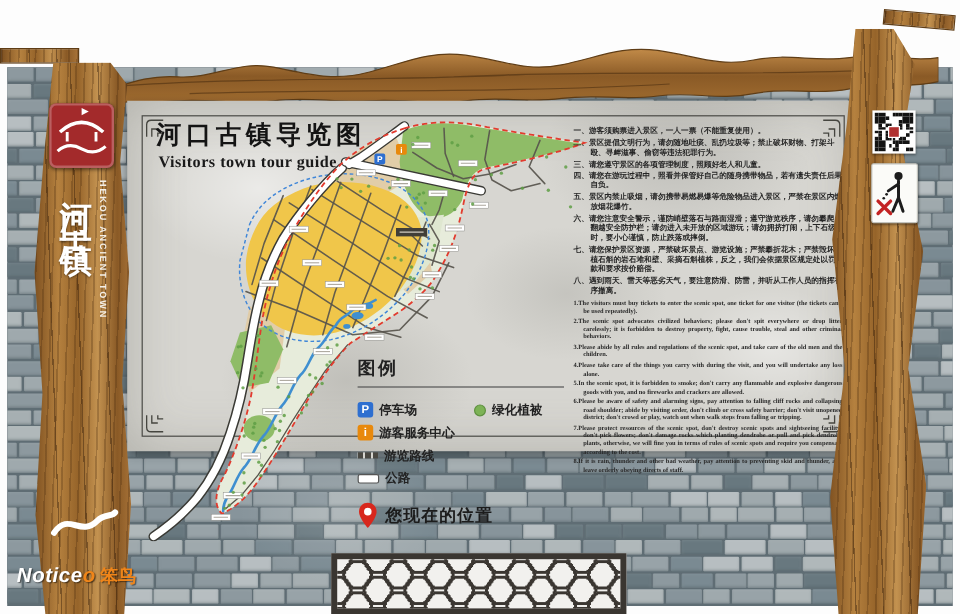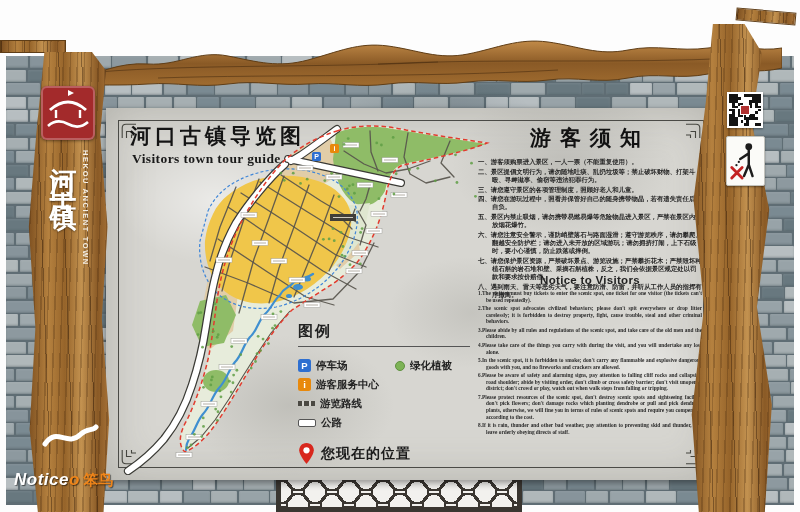--- a/index.html
+++ b/index.html
@@ -20,29 +20,29 @@
       repeating-linear-gradient(88deg, rgba(40,20,5,.4) 0 1px, transparent 1px 23px),
       linear-gradient(90deg,#7c4f20,#b5813f 25%,#96642a 45%,#c39250 65%,#8a5a26 85%,#a87338);}
   #plank{position:absolute;left:28px;top:52px;width:82px;height:460px;z-index:6;
       clip-path:polygon(20% 0%,78% 0%,95% 4%,88% 18%,97% 38%,90% 58%,99% 80%,92% 100%,12% 100%,2% 82%,9% 60%,1% 38%,10% 18%);
       box-shadow:3px 0 6px rgba(0,0,0,.35);}
   #trunk{position:absolute;left:690px;top:24px;width:88px;height:488px;z-index:6;
       clip-path:polygon(26% 0%,62% 0%,82% 6%,70% 20%,90% 38%,76% 58%,93% 78%,85% 100%,10% 100%,2% 80%,16% 58%,4% 36%,18% 16%);}
   .woodbar{position:absolute;z-index:2;border:1px solid #5f3d16;box-sizing:border-box;}
   #branch{position:absolute;left:78px;top:34px;width:704px;height:54px;z-index:3;}
   
-  #panel{position:absolute;left:106px;top:84px;width:610px;height:372px;z-index:5;
+  #panel{position:absolute;left:106px;top:84px;width:610px;height:292px;z-index:5;
     background:
       radial-gradient(140px 90px at 18% 25%, rgba(255,255,255,.5), transparent 70%),
       radial-gradient(160px 110px at 75% 15%, rgba(130,130,125,.28), transparent 70%),
       radial-gradient(120px 80px at 60% 55%, rgba(125,125,118,.2), transparent 70%),
       radial-gradient(150px 100px at 30% 80%, rgba(120,120,112,.24), transparent 70%),
       radial-gradient(100px 70px at 88% 70%, rgba(255,255,255,.4), transparent 70%),
       #d7d6d1;
-    box-shadow:0 3px 7px rgba(0,0,0,.4), inset 0 0 45px rgba(105,105,98,.35);margin-top:24px;}
+    box-shadow:0 3px 7px rgba(0,0,0,.4), inset 0 0 45px rgba(105,105,98,.35);}
   #frame{position:absolute;inset:12px;border:1.2px solid #4a4a46;pointer-events:none;}
   .fret{position:absolute;width:16px;height:16px;}
   .fret.tl{left:2px;top:2px;} .fret.tr{right:2px;top:2px;transform:scaleX(-1);}
   .fret.bl{left:2px;bottom:2px;transform:scaleY(-1);} .fret.br{right:2px;bottom:2px;transform:scale(-1,-1);}
   #panel-title{position:absolute;left:24px;top:14px;z-index:3;}
   #title-cn{font-family:"Liberation Serif", serif;font-weight:bold;font-size:21px;letter-spacing:4px;color:#141414;}
   #title-en{font-family:"Liberation Serif", serif;font-weight:bold;font-size:13.5px;letter-spacing:.4px;color:#1a1a1a;margin-top:1px;margin-left:2px;}
   
   #map{position:absolute;left:2px;top:11px;width:402px;height:356px;z-index:2;pointer-events:none;}
   .map-base{fill:#e7ecdb;}
@@ -1266,35 +1266,33 @@
       <rect class="mk-p" x="204" y="33" width="9" height="9" rx="1.5"></rect>
       <text class="mk-t" x="208.5" y="40.2">P</text>
     </g>
     <g>
       <rect class="mk-i" x="222" y="25" width="9" height="9" rx="1.5"></rect>
       <text class="mk-t" x="226.5" y="32.2">i</text>
     </g>
   </svg>
 
   <div id="notice-cn">
-    <div id="ncn-title">游客须知</div>
     <div style="margin-top:6px;">
       <div class="cnitem">一、游客须购票进入景区，一人一票（不能重复使用）。</div>
       <div class="cnitem">二、景区提倡文明行为，请勿随地吐痰、乱扔垃圾等；禁止破坏财物、打架斗殴、寻衅滋事、偷窃等违法犯罪行为。</div>
       <div class="cnitem">三、请您遵守景区的各项管理制度，照顾好老人和儿童。</div>
       <div class="cnitem">四、请您在游玩过程中，照看并保管好自己的随身携带物品，若有遗失责任后果自负。</div>
       <div class="cnitem">五、景区内禁止吸烟，请勿携带易燃易爆等危险物品进入景区，严禁在景区内燃放烟花爆竹。</div>
       <div class="cnitem">六、请您注意安全警示，谨防峭壁落石与路面湿滑；遵守游览秩序，请勿攀爬、翻越安全防护栏；请勿进入未开放的区域游玩；请勿拥挤打闹，上下石级时，要小心谨慎，防止跌落或摔倒。</div>
       <div class="cnitem">七、请您保护景区资源，严禁破坏景点、游览设施；严禁攀折花木；严禁毁坏种植石斛的岩石堆和壁、采摘石斛植株，反之，我们会依据景区规定处以罚款和要求按价赔偿。</div>
       <div class="cnitem">八、遇到雨天、雷天等恶劣天气，要注意防滑、防雷，并听从工作人员的指挥有序撤离。</div>
     </div>
   </div>
 
   <div id="notice-en">
-    <div id="nen-title">Notice to Visitors</div>
     <div class="enitem">1.The visitors must buy tickets to enter the scenic spot, one ticket for one visitor (the tickets can't be used repeatedly).</div>
     <div class="enitem">2.The scenic spot advocates civilized behaviors; please don't spit everywhere or drop litter carelessly; it is forbidden to destroy property, fight, cause trouble, steal and other criminal behaviors.</div>
     <div class="enitem">3.Please abide by all rules and regulations of the scenic spot, and take care of the old men and the children.</div>
     <div class="enitem">4.Please take care of the things you carry with during the visit, and you will undertake any loss alone.</div>
     <div class="enitem">5.In the scenic spot, it is forbidden to smoke; don't carry any flammable and explosive dangerous goods with you, and no fireworks and crackers are allowed.</div>
     <div class="enitem">6.Please be aware of safety and alarming signs, pay attention to falling cliff rocks and collapsing road shoulder; abide by visiting order, don't climb or cross safety barrier; don't visit unopened district; don't crowd or play, watch out when walk steps from falling or tripping.</div>
     <div class="enitem">7.Please protect resources of the scenic spot, don't destroy scenic spots and sightseeing facility; don't pick flowers; don't damage rocks which planting dendrobe or pull and pick dendrobe plants, otherwise, we will fine you in terms of rules of scenic spots and require you compensate according to the cost.</div>
     <div class="enitem">8.If it is rain, thunder and other bad weather, pay attention to preventing skid and thunder, and leave orderly obeying directs of staff.</div>
   </div>
 

